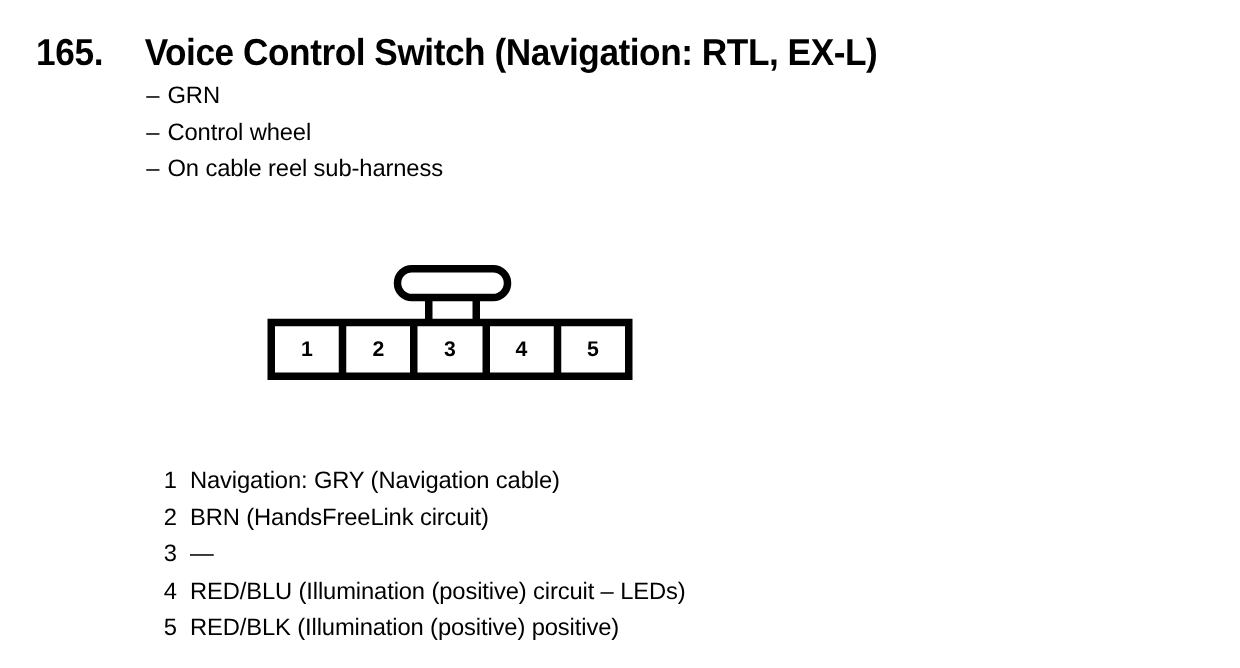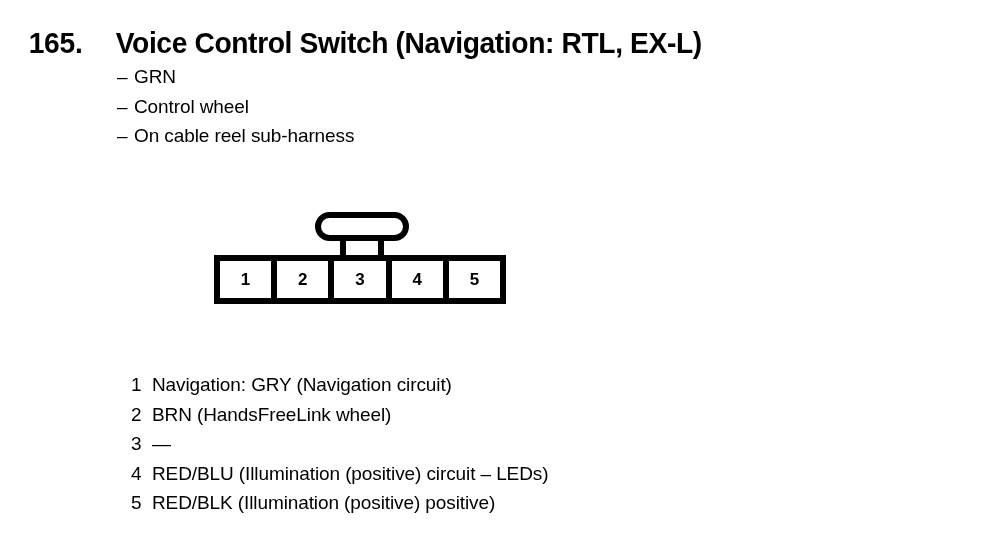--- a/index.html
+++ b/index.html
@@ -171,25 +171,25 @@
     <div class="pin-cell">2</div>
     <div class="pin-cell">3</div>
     <div class="pin-cell">4</div>
     <div class="pin-cell">5</div>
   </div>
 </div>
 
 <div id="pin-legend">
   <div class="legend-row">
     <span class="legend-num">1</span>
-    <span>Navigation: GRY (Navigation circuit)</span>
+    <span>Navigation: GRY (Navigation cable)</span>
   </div>
   <div class="legend-row">
     <span class="legend-num">2</span>
-    <span>BRN (HandsFreeLink wheel)</span>
+    <span>BRN (HandsFreeLink circuit)</span>
   </div>
   <div class="legend-row">
     <span class="legend-num">3</span>
     <span>—</span>
   </div>
   <div class="legend-row">
     <span class="legend-num">4</span>
     <span>RED/BLU (Illumination (positive) circuit – LEDs)</span>
   </div>
   <div class="legend-row">

